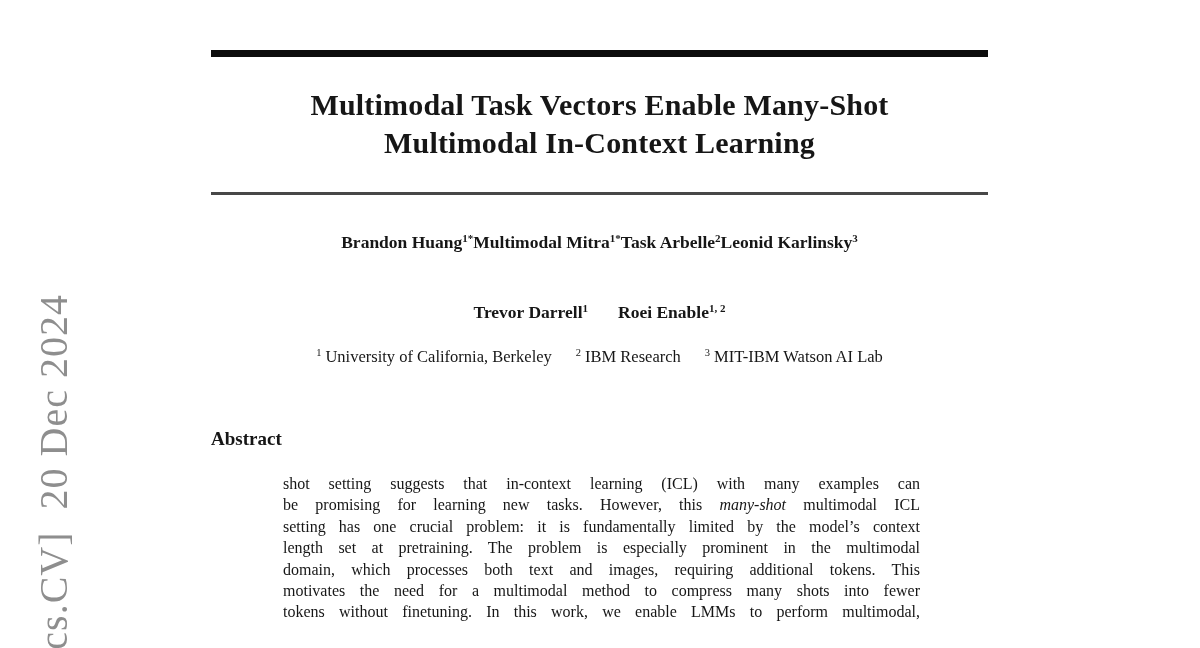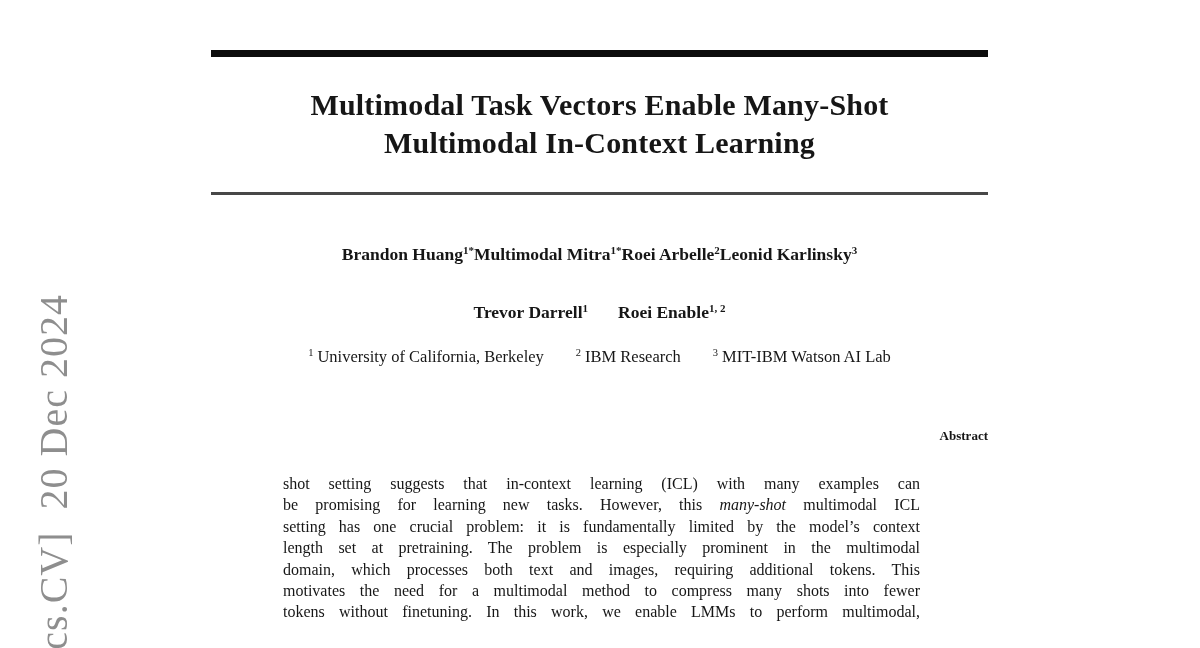--- a/index.html
+++ b/index.html
@@ -63,58 +63,58 @@
   .authors-row {
     position: absolute;
     left: 211px;
     width: 777px;
     display: flex;
     justify-content: center;
     align-items: baseline;
     font-weight: bold;
     font-size: 17.5px;
   }
-  .authors-row-1 { top: 244px; }
+  .authors-row-1 { top: 232px; }
   .authors-row-2 { top: 302px; gap: 30px; }
   .author { white-space: nowrap; }
   .sup {
     font-size: 11px;
     font-weight: bold;
     position: relative;
     top: -6px;
     letter-spacing: 0;
   }
 
   .affiliations-row {
     position: absolute;
     left: 211px;
     top: 347px;
     width: 777px;
     display: flex;
     justify-content: center;
     align-items: baseline;
-    gap: 32px;
+    gap: 24px;
     font-size: 16.5px;
   }
   .affiliation { white-space: nowrap; }
   .aff-sup {
     font-size: 10.5px;
     position: relative;
     top: -6px;
     margin-right: 4px;
     font-weight: normal;
   }
 
   .abstract-heading {
     position: absolute;
     left: 211px;
     top: 428px;
     width: 777px;
-    text-align: right;
-    font-size: 13px;
+    text-align: left;
+    font-size: 19px;
     font-weight: bold;
   }
 
   .abstract-body {
     position: absolute;
     left: 283px;
     top: 473px;
     width: 637px;
     font-size: 16px;
     line-height: 21.4px;
@@ -139,21 +139,21 @@
   <div class="paper-title">
     <div>Multimodal Task Vectors Enable Many-Shot</div>
     <div>Multimodal In-Context Learning</div>
   </div>
 
   <div class="rule-thin"></div>
 
   <div class="authors-row authors-row-1">
     <span class="author"><span>Brandon Huang</span><span class="sup">1*</span></span>
     <span class="author"><span>Multimodal Mitra</span><span class="sup">1*</span></span>
-    <span class="author"><span>Roei Arbelle</span><span class="sup">2</span></span>
+    <span class="author"><span>Task Arbelle</span><span class="sup">2</span></span>
     <span class="author"><span>Leonid Karlinsky</span><span class="sup">3</span></span>
   </div>
 
   <div class="authors-row authors-row-2">
     <span class="author"><span>Trevor Darrell</span><span class="sup">1</span></span>
     <span class="author"><span>Roei Enable</span><span class="sup">1, 2</span></span>
   </div>
 
   <div class="affiliations-row">
     <span class="affiliation"><span class="aff-sup">1</span><span>University of California, Berkeley</span></span>

